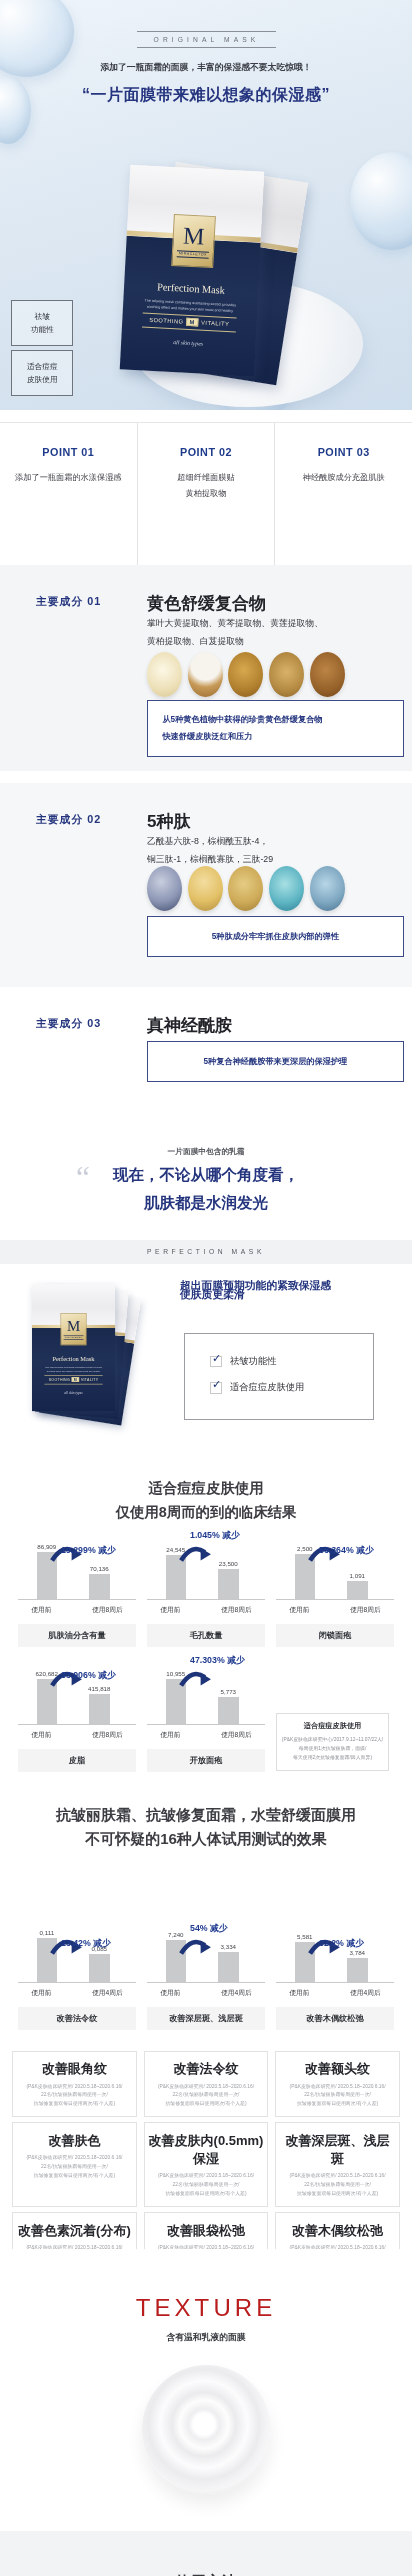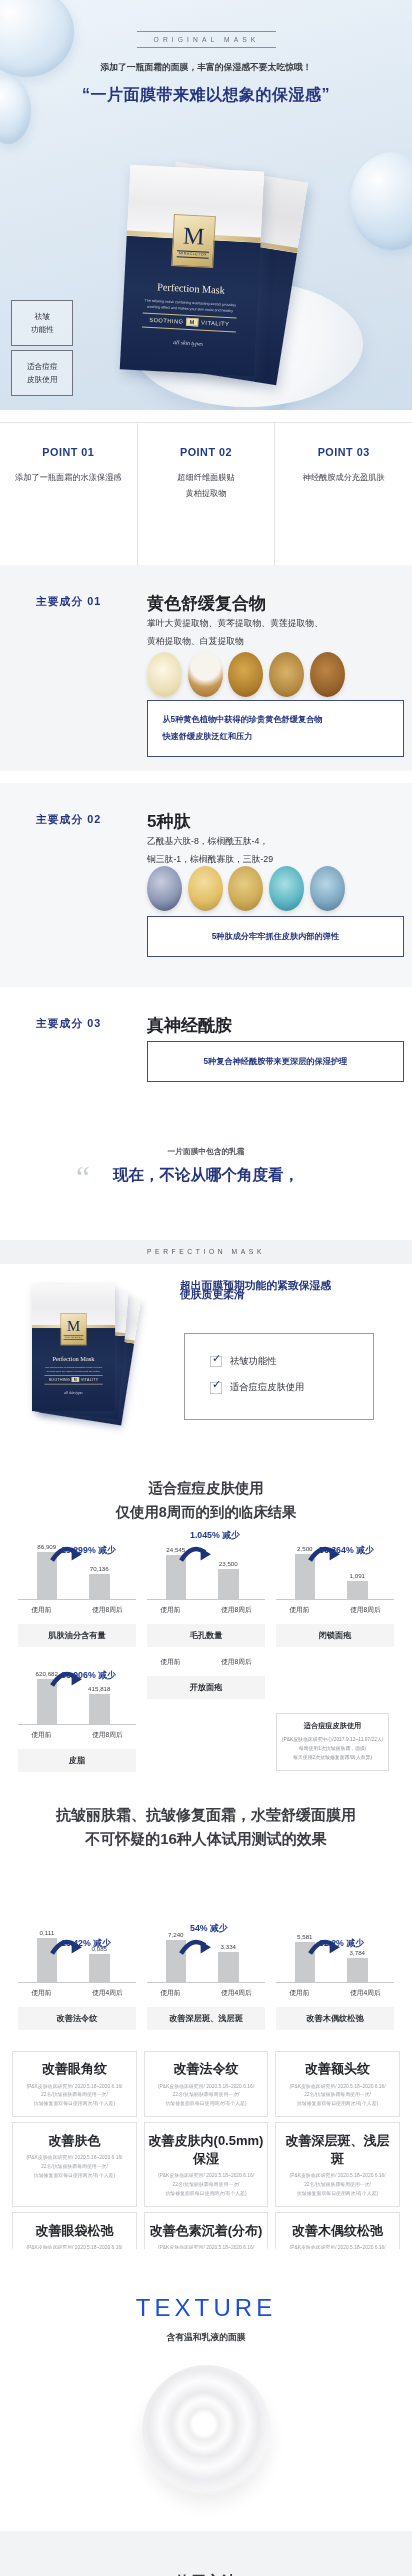--- a/index.html
+++ b/index.html
@@ -90,21 +90,21 @@
   
   .trial-head{height:118px;background:#fff;}
   .trial-charts{height:137px;background:#fff;}
   .grid9{height:209px;background:#fff;padding:10.3px 12px 0;box-sizing:border-box;}
   .g9{display:grid;grid-template-columns:repeat(3,1fr);gap:5.7px 6.7px;}
   .card9{border:0.5px solid #e2e2e2;background:#fff;text-align:center;padding:8.8px 3.1px 6.7px;}
   .card9 .t{font-size:13px;font-weight:800;color:#26282d;}
   .card9 .f{margin-top:4.1px;font-size:4.9px;color:#9b9ea4;line-height:1.8;}
   
   .texture{height:282px;background:#fff;text-align:center;}
-  .tex-title{position:absolute;top:45px;width:100%;font-size:24px;letter-spacing:4.1px;color:#1d4ed8;font-weight:500;}
+  .tex-title{position:absolute;top:45px;width:100%;font-size:24px;letter-spacing:4.1px;color:#b91c1c;font-weight:500;}
   .tex-sub{position:absolute;top:83px;width:100%;font-size:8.8px;font-weight:600;color:#35383d;}
   .swirl{position:absolute;left:142px;top:116px;width:129px;height:129px;border-radius:50%;background:radial-gradient(circle at 48% 46%,#ffffff 0 11%,#eeeef0 16%,#fdfdfd 25%,#ebebed 33%,#fcfcfd 45%,#ebebee 57%,#fbfbfc 69%,#ededf0 81%,#f8f8fa 100%);box-shadow:0 10.3px 16.5px rgba(0,0,0,.07), inset 0 -4.1px 10.3px rgba(0,0,0,.04);}
   
   .usage{height:270px;background:#f2f3f5;}
   .use-title{position:absolute;top:41px;width:100%;text-align:center;font-size:15.5px;font-weight:800;color:#36393e;}
   
   .ov-a1{background:radial-gradient(circle at 45% 40%,#fdf8e6,#ecdfb6 60%,#d8c690);}
   .ov-a2{background:radial-gradient(circle at 50% 30%,#f7f4ee 0 40%,#c79a58 60%,#9a6d30);}
   .ov-a3{background:radial-gradient(circle at 45% 40%,#d7a94e,#b07f2e 60%,#85591c);}
   .ov-a4{background:radial-gradient(circle at 50% 45%,#d9b269,#b48a42 60%,#8a6226);}
@@ -226,20 +226,21 @@
   <div class="ing-title">真神经酰胺</div>
   <div class="note-box center" style="top:54px;">
     <span>5种复合神经酰胺带来更深层的保湿护理</span>
   </div>
 </div>
 
 <div class="sec quote">
   <div class="q-eyebrow">一片面膜中包含的乳霜</div>
   <div class="q-mark">“</div>
   <div class="q1">现在，不论从哪个角度看，</div>
+  <div class="q2">肌肤都是水润发光</div>
 </div>
 <div class="sec strip">PERFECTION MASK</div>
 
 <div class="sec benefit">
   <div class="stack">
     <div class="pkg s1">
         <div class="stripe"></div>
       </div>
     <div class="pkg s2">
         <div class="stripe"></div>
@@ -359,20 +360,33 @@
       <div class="pct mid">33.006% 减少</div>
     </div>
     <div class="xlab">
         <span>使用前</span>
         <span>使用8周后</span>
       </div>
     <div class="gbox">皮脂</div>
   </div>
 
   <div class="chart" style="left:147px;top:173px;">
+    <div class="plot">
+      <div class="bar b1" style="height:45px;">
+          <span class="val">10,955</span>
+        </div>
+      <div class="bar b2" style="height:27px;">
+          <span class="val">5,773</span>
+        </div>
+      <svg class="arrow" width="34" height="20.6" viewBox="0 0 66 40">
+          <path d="M4 30 Q 26 -4 50 14" fill="none" stroke="#1e3478" stroke-width="9"></path>
+          <polygon points="42,6 62,18 42,30" fill="#1e3478"></polygon>
+        </svg>
+      <div class="pct">47.303% 减少</div>
+    </div>
     <div class="xlab">
         <span>使用前</span>
         <span>使用8周后</span>
       </div>
     <div class="gbox">开放面疱</div>
   </div>
 
   <div class="cnote" style="top:234px;">
     <div class="t">适合痘痘皮肤使用</div>
     <div class="s">
@@ -473,25 +487,25 @@
       </div>
     <div class="card9">
         <div class="t">改善皮肤内(0.5mm)保湿</div>
         <div class="f"><span>(P&amp;K皮肤临床研究所/ 2020.5.18~2020.6.16/</span><br><span>22名/抗皱丽肤霜每周使用一次/</span><br><span>抗皱修复面双每日使用两次/有个人差)</span></div>
       </div>
     <div class="card9">
         <div class="t">改善深层斑、浅层斑</div>
         <div class="f"><span>(P&amp;K皮肤临床研究所/ 2020.5.18~2020.6.16/</span><br><span>22名/抗皱丽肤霜每周使用一次/</span><br><span>抗皱修复面双每日使用两次/有个人差)</span></div>
       </div>
     <div class="card9">
+        <div class="t">改善色素沉着(分布)</div>
+        <div class="f"><span>(P&amp;K皮肤临床研究所/ 2020.5.18~2020.6.16/</span><br><span>22名/抗皱丽肤霜每周使用一次/</span><br><span>抗皱修复面双每日使用两次/有个人差)</span></div>
+      </div>
+    <div class="card9">
         <div class="t">改善眼袋松弛</div>
-        <div class="f"><span>(P&amp;K皮肤临床研究所/ 2020.5.18~2020.6.16/</span><br><span>22名/抗皱丽肤霜每周使用一次/</span><br><span>抗皱修复面双每日使用两次/有个人差)</span></div>
-      </div>
-    <div class="card9">
-        <div class="t">改善色素沉着(分布)</div>
         <div class="f"><span>(P&amp;K皮肤临床研究所/ 2020.5.18~2020.6.16/</span><br><span>22名/抗皱丽肤霜每周使用一次/</span><br><span>抗皱修复面双每日使用两次/有个人差)</span></div>
       </div>
     <div class="card9">
         <div class="t">改善木偶纹松弛</div>
         <div class="f"><span>(P&amp;K皮肤临床研究所/ 2020.5.18~2020.6.16/</span><br><span>22名/抗皱丽肤霜每周使用一次/</span><br><span>抗皱修复面双每日使用两次/有个人差)</span></div>
       </div>
   </div>
 </div>
 
 <div class="sec texture">

